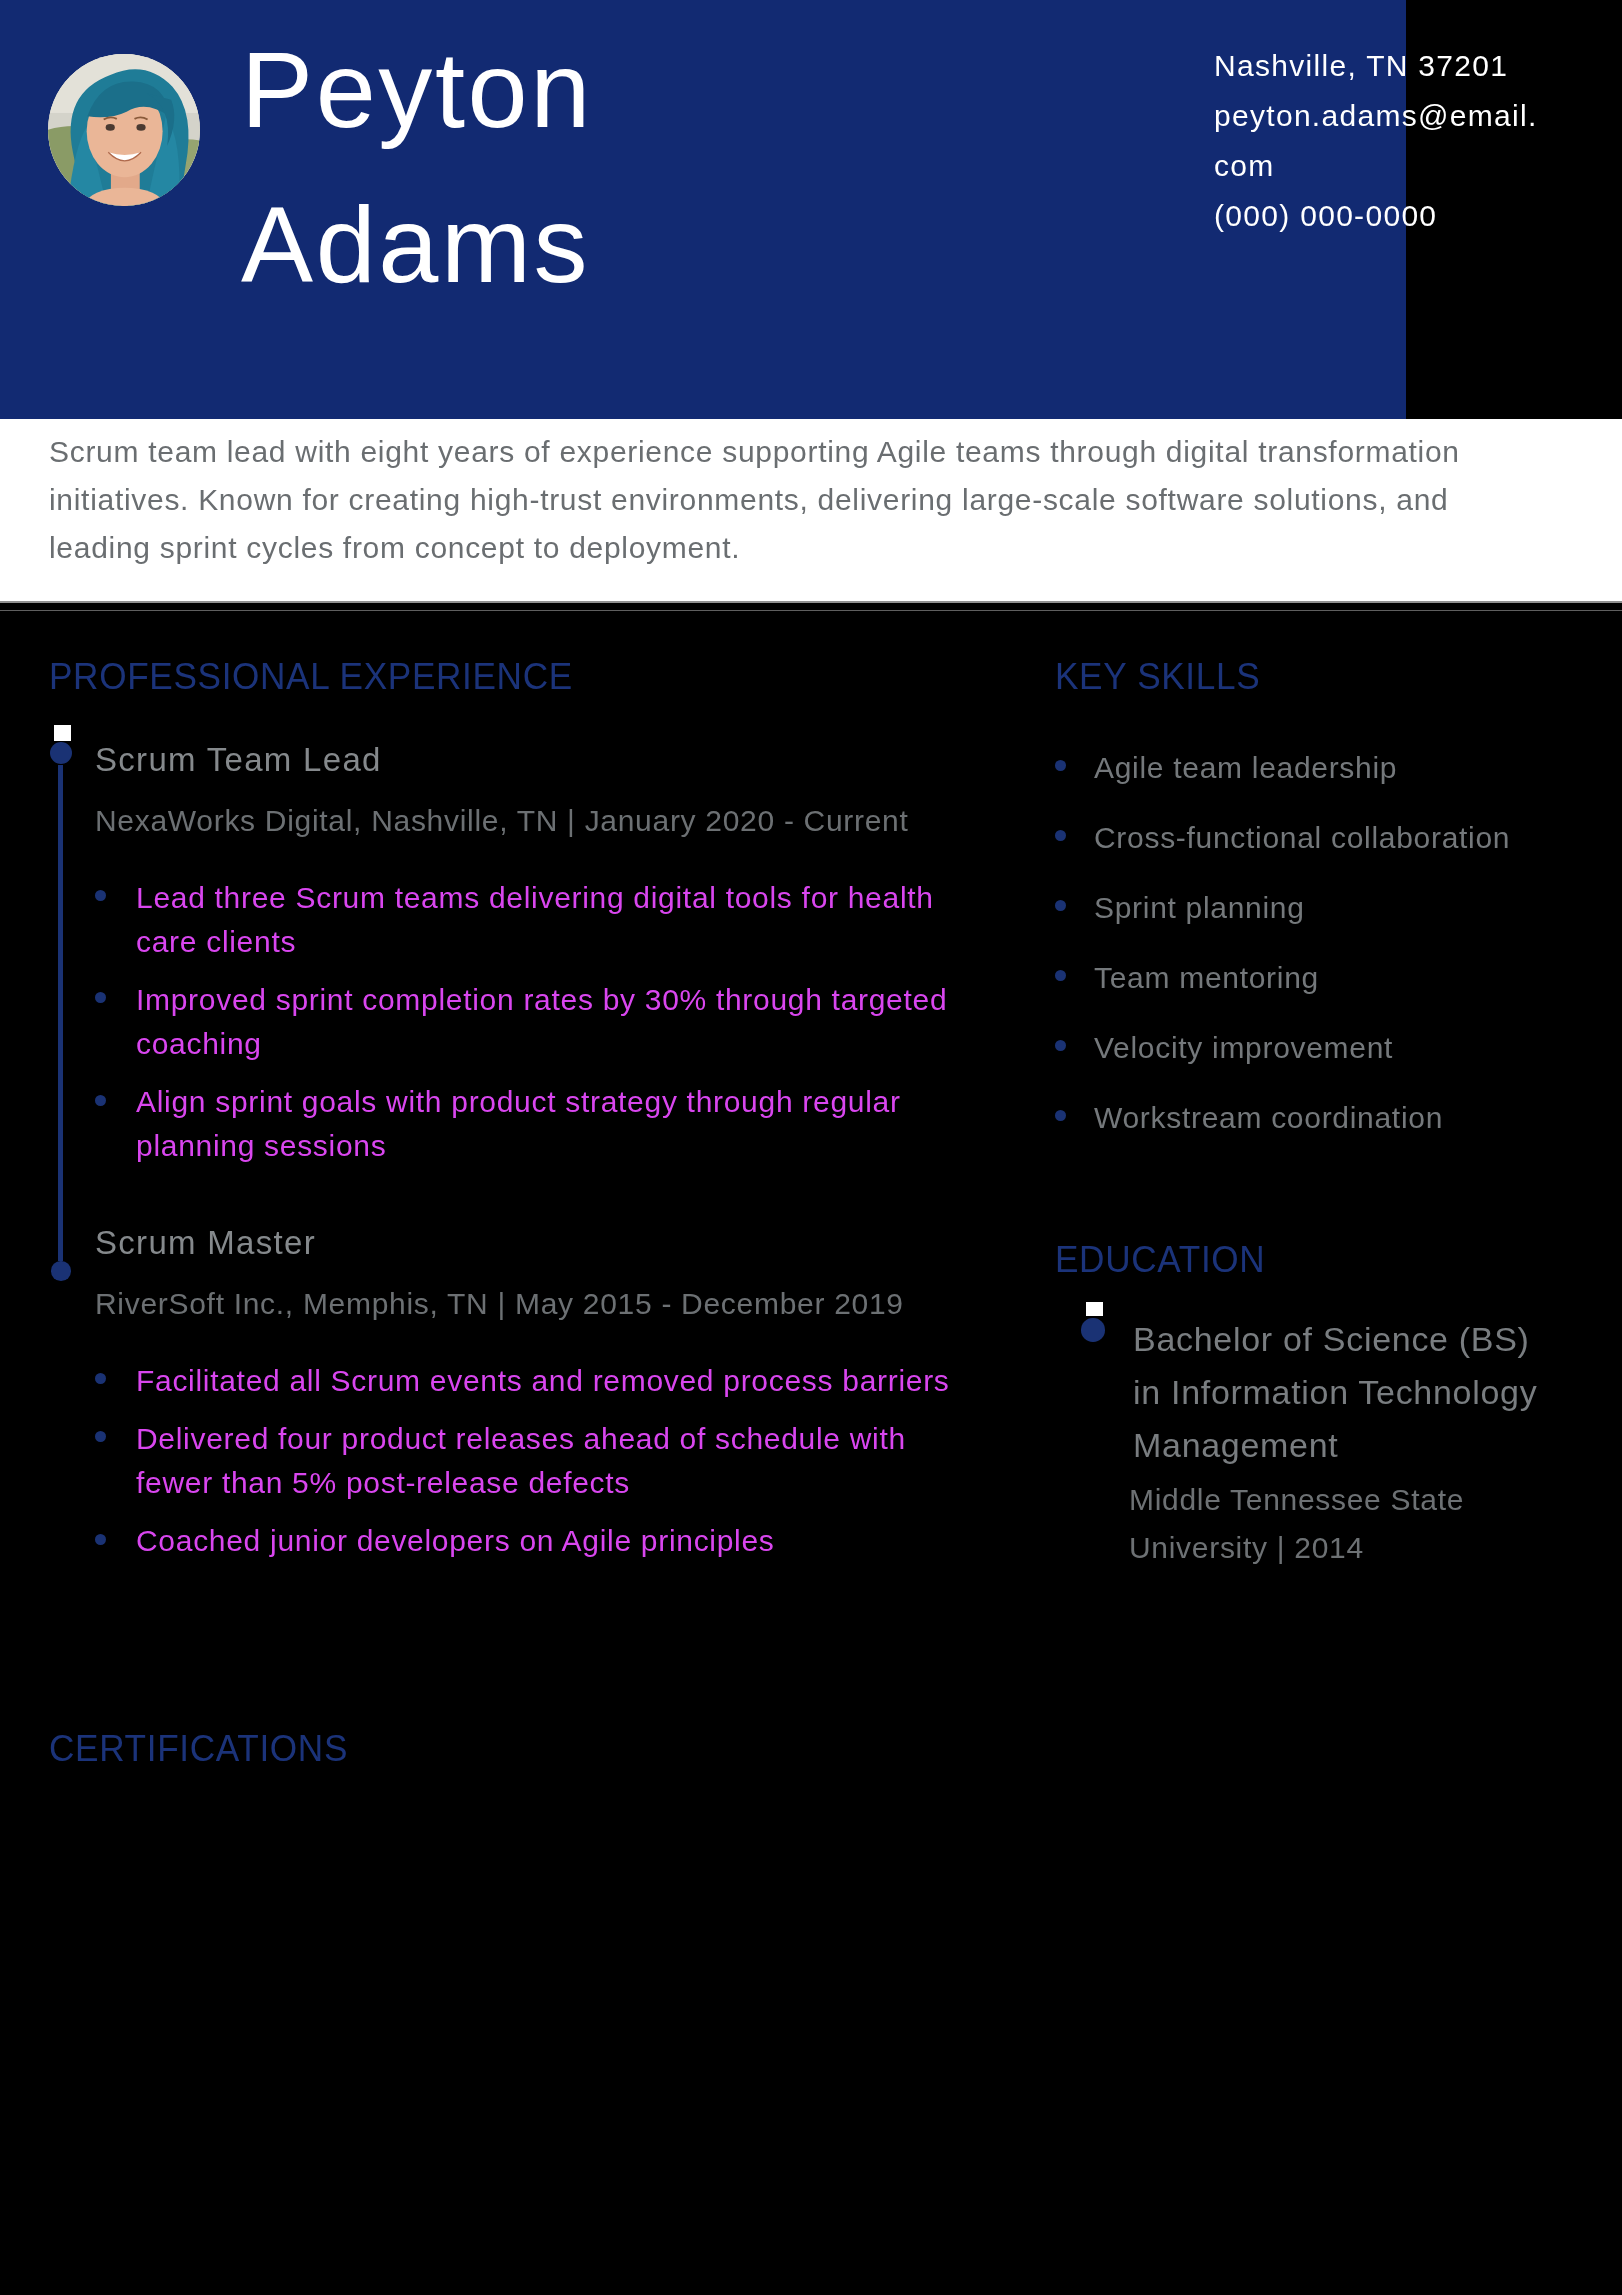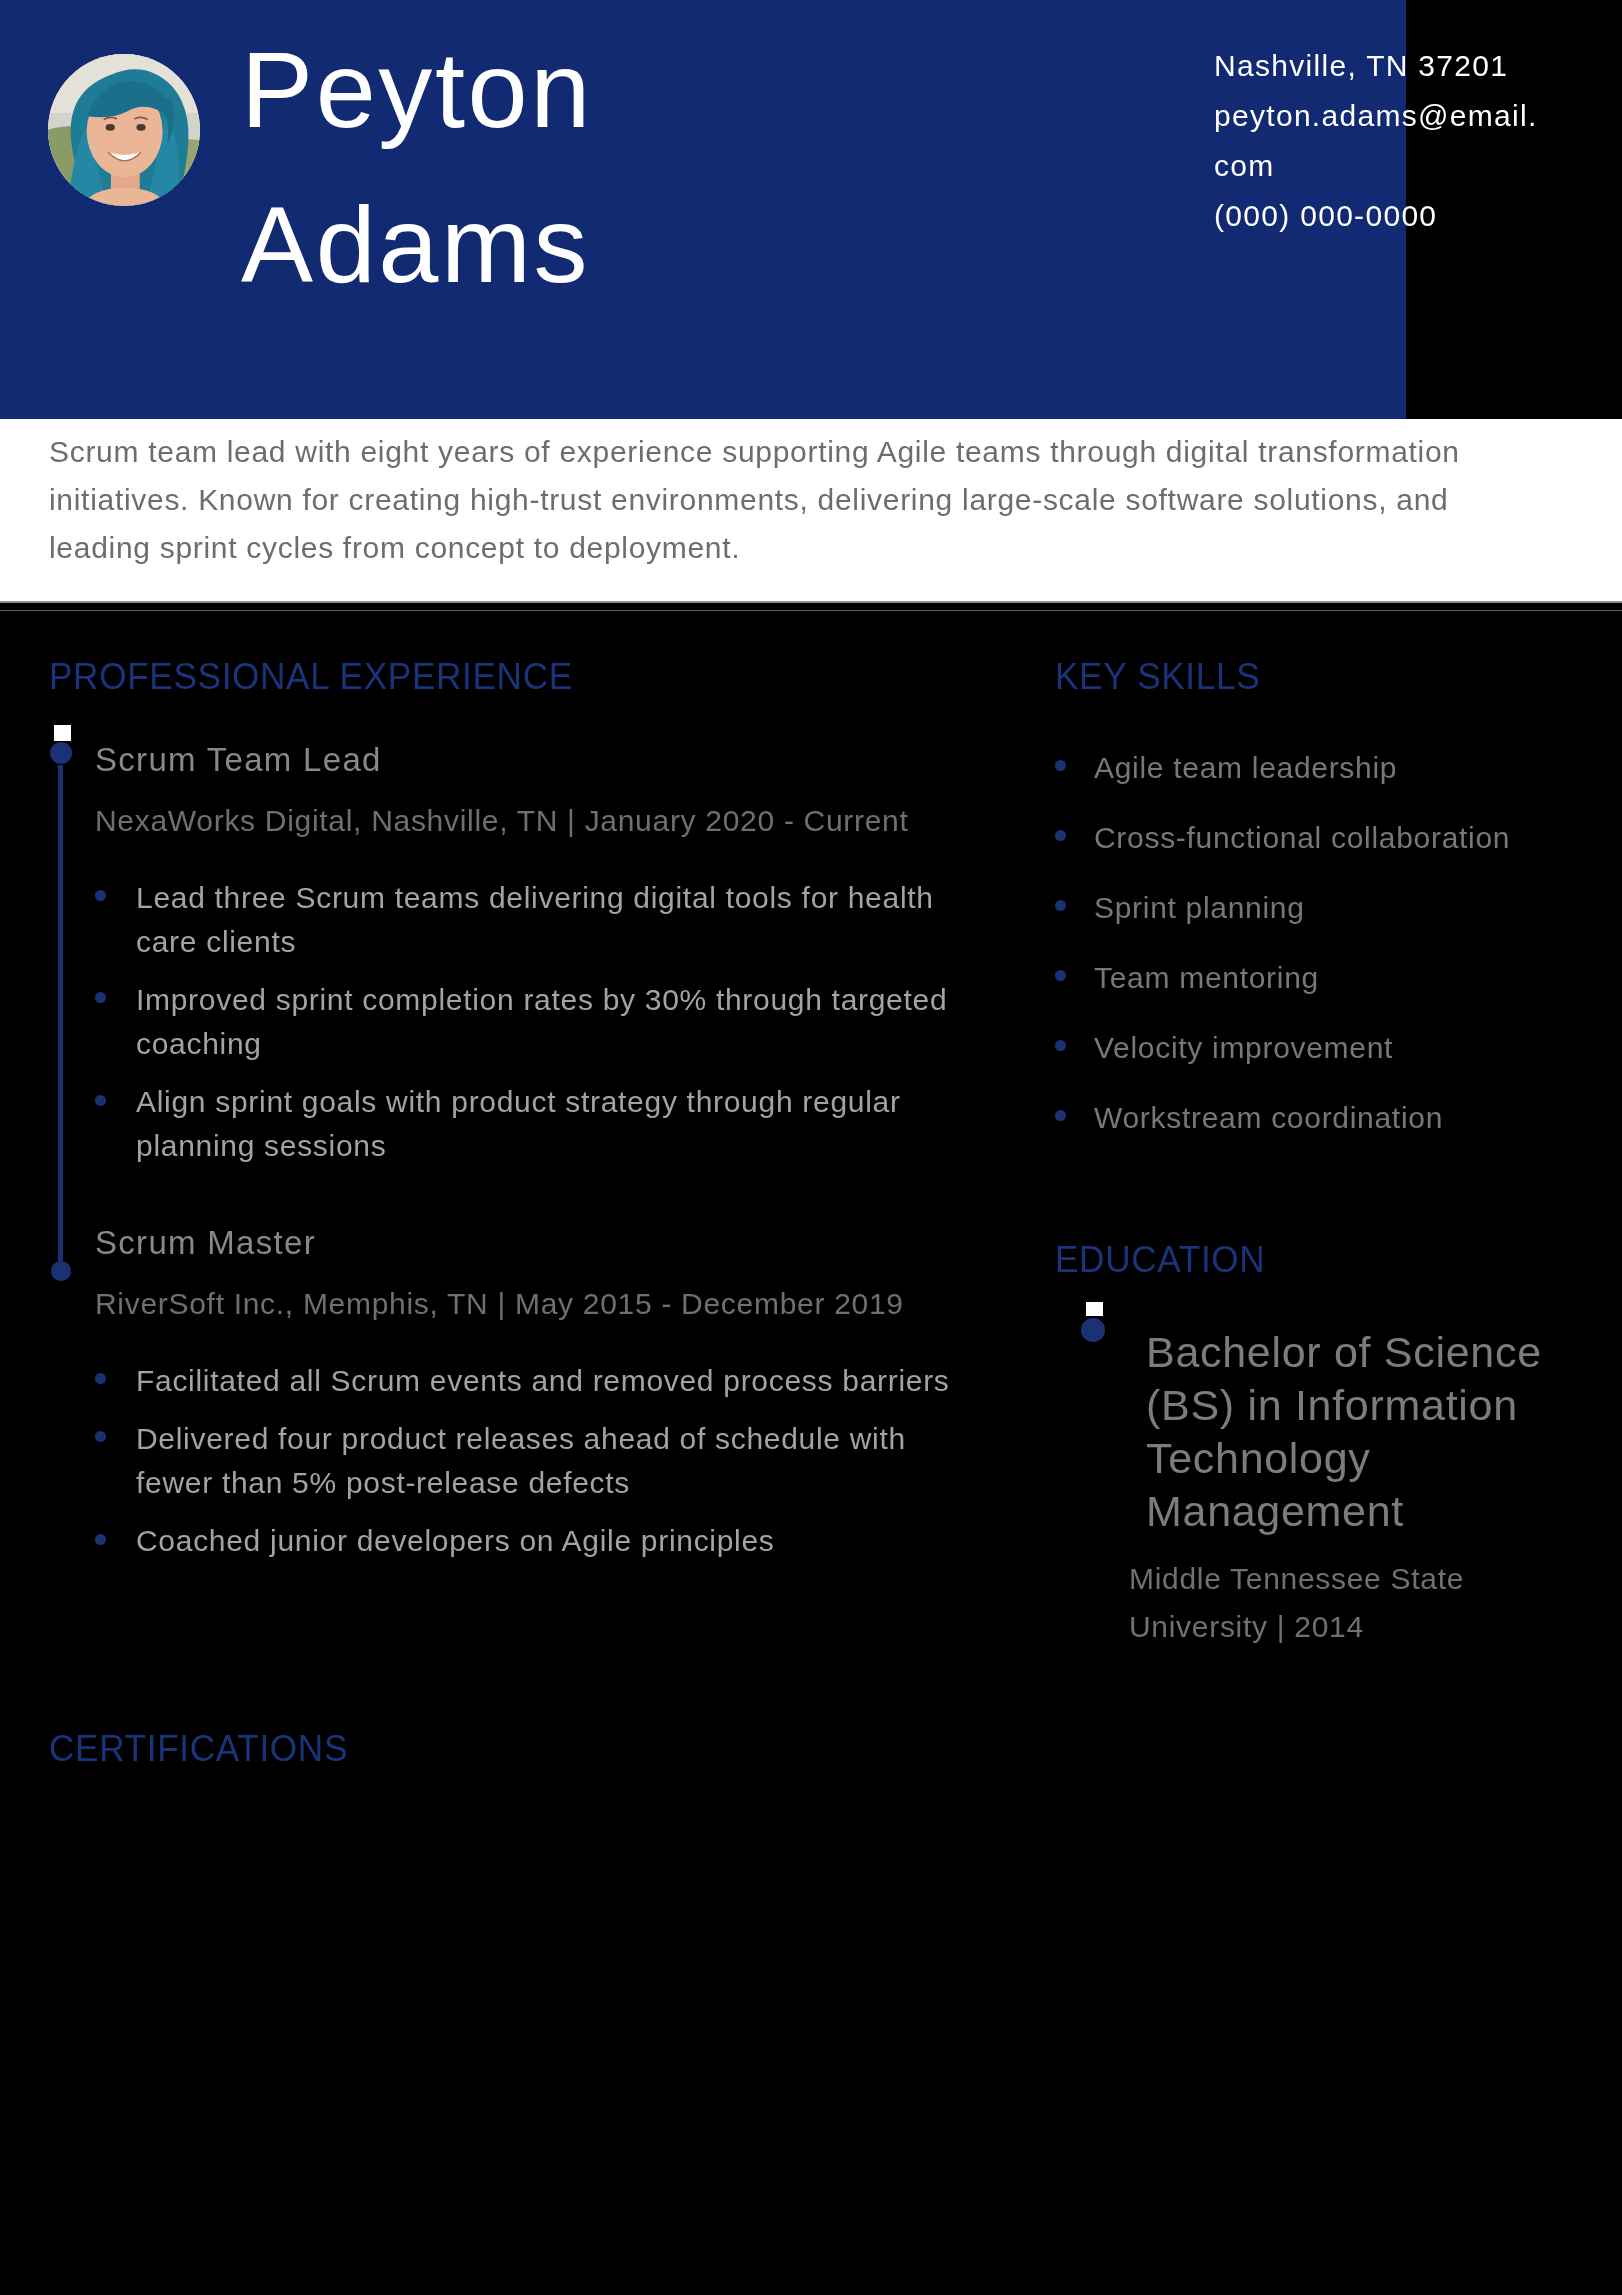--- a/index.html
+++ b/index.html
@@ -42,21 +42,21 @@
   
   .job{position:absolute;left:95px;width:877px;}
   .job1{top:139px;}
   .job2{top:622px;}
   .job-title{font-size:33px;color:#85898c;letter-spacing:1.3px;margin:0 0 19.6px 0;line-height:39px;}
   .job-meta{font-size:30px;line-height:44px;color:#6c7073;letter-spacing:0.7px;
             width:870px;margin:0;}
   ul{list-style:none;margin:0;padding:0;}
   .bullets{margin-top:33px;}
   .bullets li{position:relative;padding-left:41px;width:838px;font-size:30px;line-height:44px;
-              color:#a3a3a3;letter-spacing:0.7px;margin-bottom:14.4px;}
+              color:#d946ef;letter-spacing:0.7px;margin-bottom:14.4px;}
   .bullets li::before{content:"";position:absolute;left:0;top:14.4px;width:11px;height:11px;
               border-radius:50%;background:#1a3274;}
 
   
   .certs-list{position:absolute;left:49px;top:1209px;}
   .certs-list li{position:relative;padding-left:44px;width:916px;font-size:30px;line-height:44px;
               color:#6f7376;letter-spacing:0.7px;margin-bottom:12.4px;}
   .certs-list li::before{content:"";position:absolute;left:0;top:14.4px;width:11px;height:11px;
               border-radius:50%;background:#1a3274;}
 
@@ -64,21 +64,21 @@
   .skills-list{position:absolute;left:1055px;top:145px;}
   .skills-list li{position:relative;padding-left:39px;width:419px;font-size:30px;line-height:44px;
               color:#74787b;letter-spacing:0.7px;margin-bottom:26px;}
   .skills-list li::before{content:"";position:absolute;left:0;top:14.4px;width:11px;height:11px;
               border-radius:50%;background:#1a3274;}
 
   
   .edu-square{position:absolute;left:1086px;top:701px;width:17px;height:14.4px;background:#ffffff;}
   .edu-dot{position:absolute;left:1081px;top:717px;width:23.6px;height:23.6px;border-radius:50%;background:#1a3274;}
   .edu{position:absolute;left:1129px;top:708px;width:432px;}
-  .edu-degree{font-size:43px;line-height:53px;color:#797d80;letter-spacing:0.7px;margin:17px;}
+  .edu-degree{font-size:34px;line-height:53px;color:#797d80;letter-spacing:0.7px;margin:4px;}
   .edu-school{font-size:30px;line-height:48px;color:#6d7174;letter-spacing:0.7px;margin:0 0 0 0;}
 </style>
 </head>
 <body>
 
 <div class="page">
 
   <div class="header">
     <div class="avatar">
       <svg viewBox="0 0 232 232">

